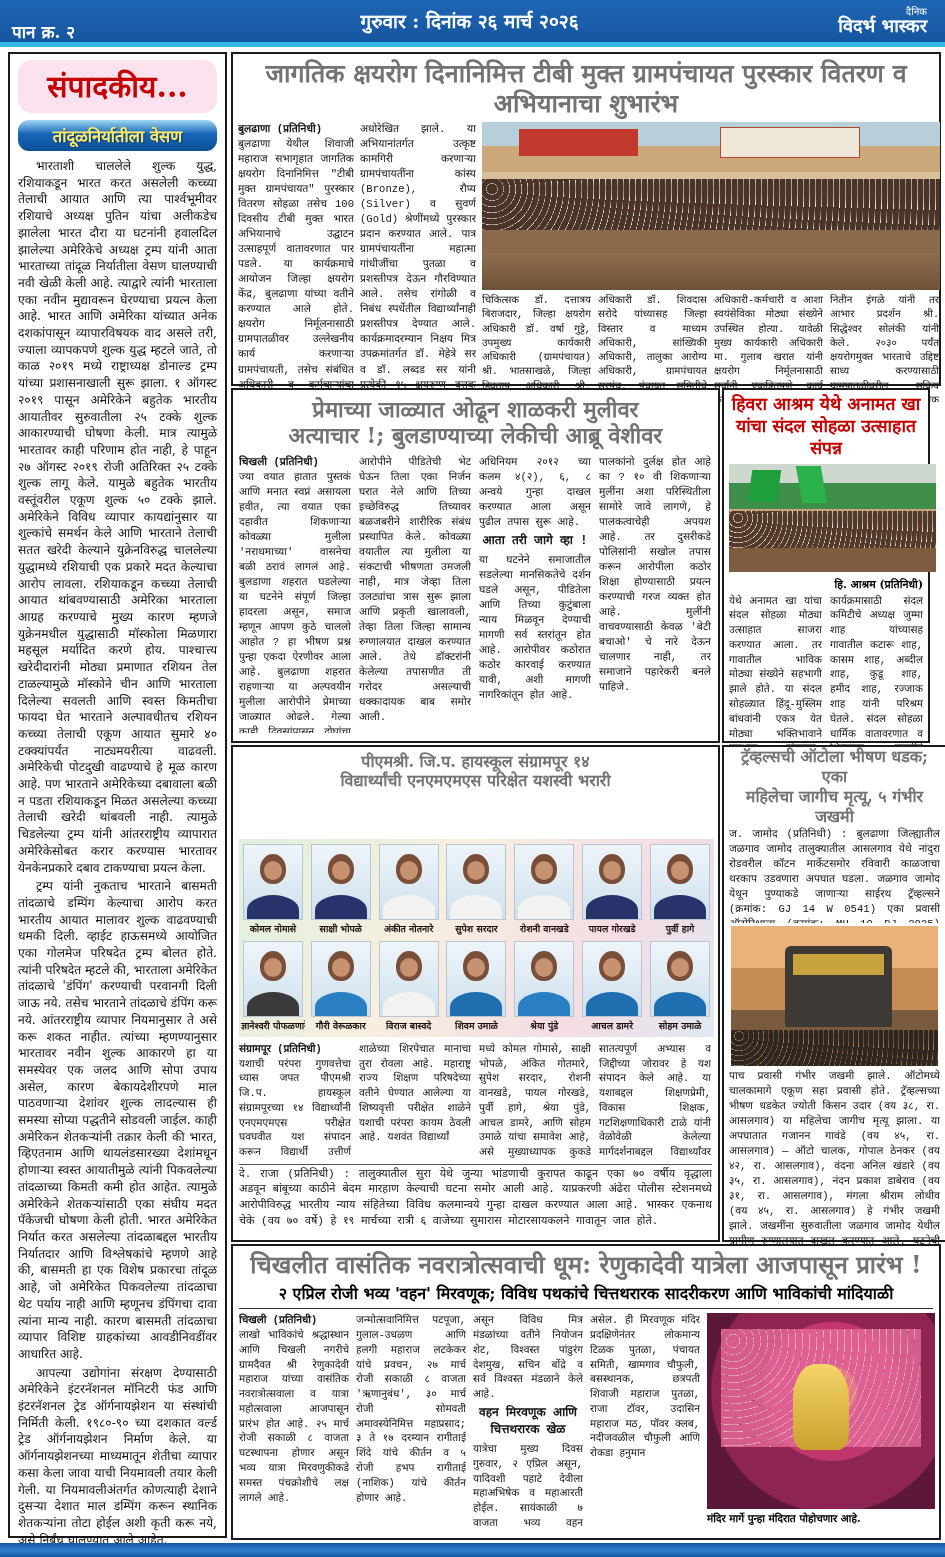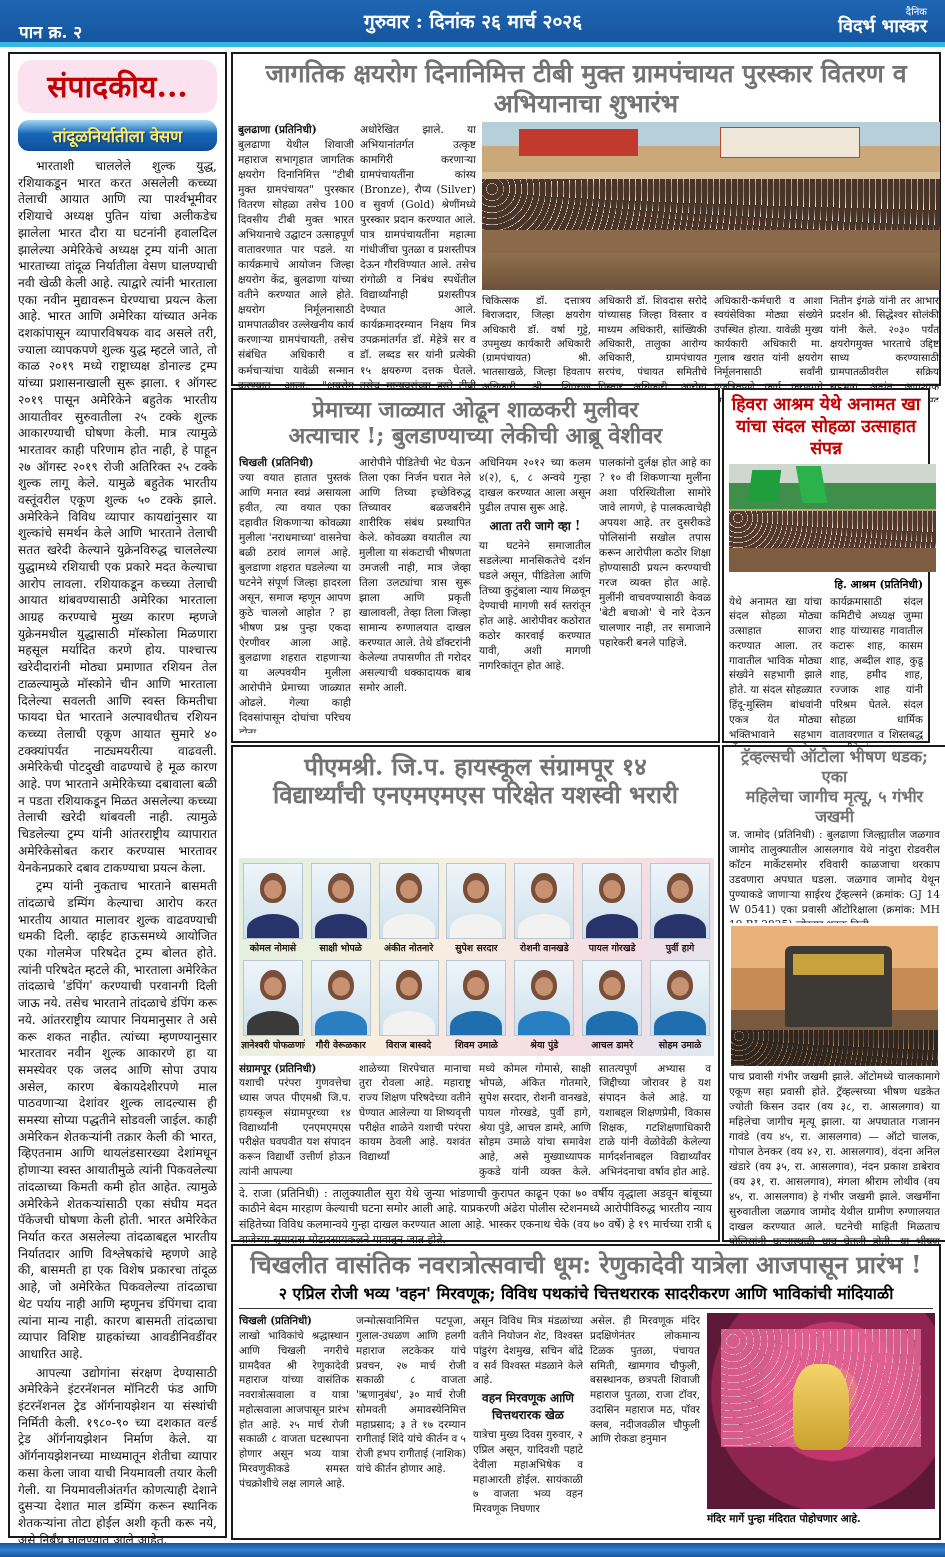--- a/index.html
+++ b/index.html
@@ -1,34 +1,34 @@
 <!DOCTYPE html>
 <html><head>
 <meta charset="utf-8">
 <style>
   html,body{margin:0;padding:0;background:#e9e9e9;}
   #page{position:relative;width:945px;height:1557px;background:#ffffff;margin:0 auto;
         font-family:"DejaVu Serif", serif;overflow:hidden;}
   
   .masthead{position:absolute;left:0;top:0;width:945px;height:42px;background:linear-gradient(#1e66b4,#16559f);
             color:#fff;display:flex;align-items:center;}
-  .masthead .pageno{width:200px;padding-left:19px;font-weight:bold;font-size:17px;margin-top:20px;}
+  .masthead .pageno{width:200px;padding-left:12px;font-weight:bold;font-size:17px;margin-top:20px;}
   .masthead .dateline{flex:1;text-align:center;font-weight:bold;font-size:19px;}
   .masthead .brand{width:200px;text-align:right;padding-right:18px;line-height:1;}
   .masthead .brand .small{font-size:10px;display:block;}
   .masthead .brand .big{font-size:18px;font-weight:bold;}
   .mast-strip{position:absolute;left:0;top:42px;width:945px;height:5px;background:#35b7e3;}
   
   .footbar{position:absolute;left:0;top:1543px;width:945px;height:14px;
            background:linear-gradient(#16559f,#2f7fd0 50%,#16559f);}
   
   .box{position:absolute;border:2px solid #1a1a1a;background:#fff;box-sizing:border-box;}
   .hl{font-weight:bold;color:#737373;text-align:center;line-height:1.18;}
   .byline{font-weight:bold;}
-  .bodytxt{font-size:11.4px;line-height:1.42;text-align:justify;color:#141414;overflow:hidden;}
+  .bodytxt{font-size:11.4px;line-height:1.42;text-align:justify;color:#141414;overflow:hidden;font-family:Liberation Mono, monospace;}
   .colrow{display:flex;gap:8px;}
   .col{overflow:hidden;}
   
   #editorial{left:8px;top:52px;width:219px;height:1486px;padding:6px 8px;}
   .ed-title{background:#fbe2ee;border-radius:14px;text-align:center;color:#c40000;
             font-size:30px;font-weight:bold;padding:5px 0 7px;margin-bottom:7px;}
   .ed-sub{background:linear-gradient(#9fd8f2,#1766b8 45%,#0d4f96);border-radius:11px;color:#ffe96b;
           text-align:center;font-weight:bold;font-size:16.5px;padding:4px 0;margin-bottom:7px;
           text-shadow:1px 1px 1px #083a70;}
   .ed-body p{font-size:12.2px;line-height:1.37;text-align:justify;margin:0 0 2px;text-indent:18px;color:#111;}
@@ -61,21 +61,21 @@
       background:linear-gradient(#cfd8ce 0 18%,#3f8f4a 18% 42%,#caa37c 42% 78%,#7e5c40 78% 100%);}
   .photo-crowd .flag1{position:absolute;left:10%;top:6%;width:14%;height:30%;background:#1f9e3c;transform:skewX(-8deg);}
   .photo-crowd .flag2{position:absolute;left:34%;top:2%;width:12%;height:34%;background:#2bb24a;transform:skewX(10deg);}
   .photo-crowd .people{position:absolute;left:0;top:44%;width:100%;height:34%;
       background:repeating-radial-gradient(circle at 9px 7px,#54392a 0 4px,transparent 5px 0),
       repeating-linear-gradient(90deg,#ffffff 0 12px,#e0ddd2 12px 22px,#f5f2ea 22px 34px);}
   #sandal .cap{font-weight:bold;font-size:10.8px;margin:1px 0 3px;text-align:right;}
   #sandal .colrow .col{width:100px;height:168px;font-size:10.4px;}
   
   #nmms{left:231px;top:745px;width:489px;height:497px;padding:4px 6px;}
-  #nmms .hl{font-size:24px;padding:2px 0 5px;}
+  #nmms .hl{font-size:16px;padding:2px 0 5px;}
   .stu-grid{width:475px;height:198px;background:linear-gradient(120deg,#dff0dc,#f7efe0 40%,#f4dce4 75%,#dfe9f2);
             display:flex;flex-wrap:wrap;justify-content:space-around;align-content:space-around;padding:2px 0;box-sizing:border-box;margin-top:43px;}
   .stu{width:64px;text-align:center;}
   .stu-img{width:58px;height:74px;margin:0 auto;background:linear-gradient(#eef5fa,#cfe0ec);position:relative;overflow:hidden;border:1px solid #b8c6d2;}
   .s-head{position:absolute;left:50%;top:9px;width:26px;height:30px;margin-left:-13px;border-radius:50% 50% 46% 46%;background:#7a4f3a;}
   .s-head::after{content:"";position:absolute;left:4px;top:7px;width:18px;height:19px;border-radius:50%;background:#c79271;}
   .s-body{position:absolute;left:50%;bottom:-6px;width:52px;height:30px;margin-left:-26px;border-radius:50% 50% 0 0;background:#28336b;}
   .stu:nth-child(3) .s-body,.stu:nth-child(4) .s-body,.stu:nth-child(5) .s-body,.stu:nth-child(10) .s-body{background:#f2f2f0;}
   .stu:nth-child(8) .s-body{background:#3a3a3a;}
   .stu:nth-child(9) .s-body,.stu:nth-child(12) .s-body{background:#2a7fc2;}

